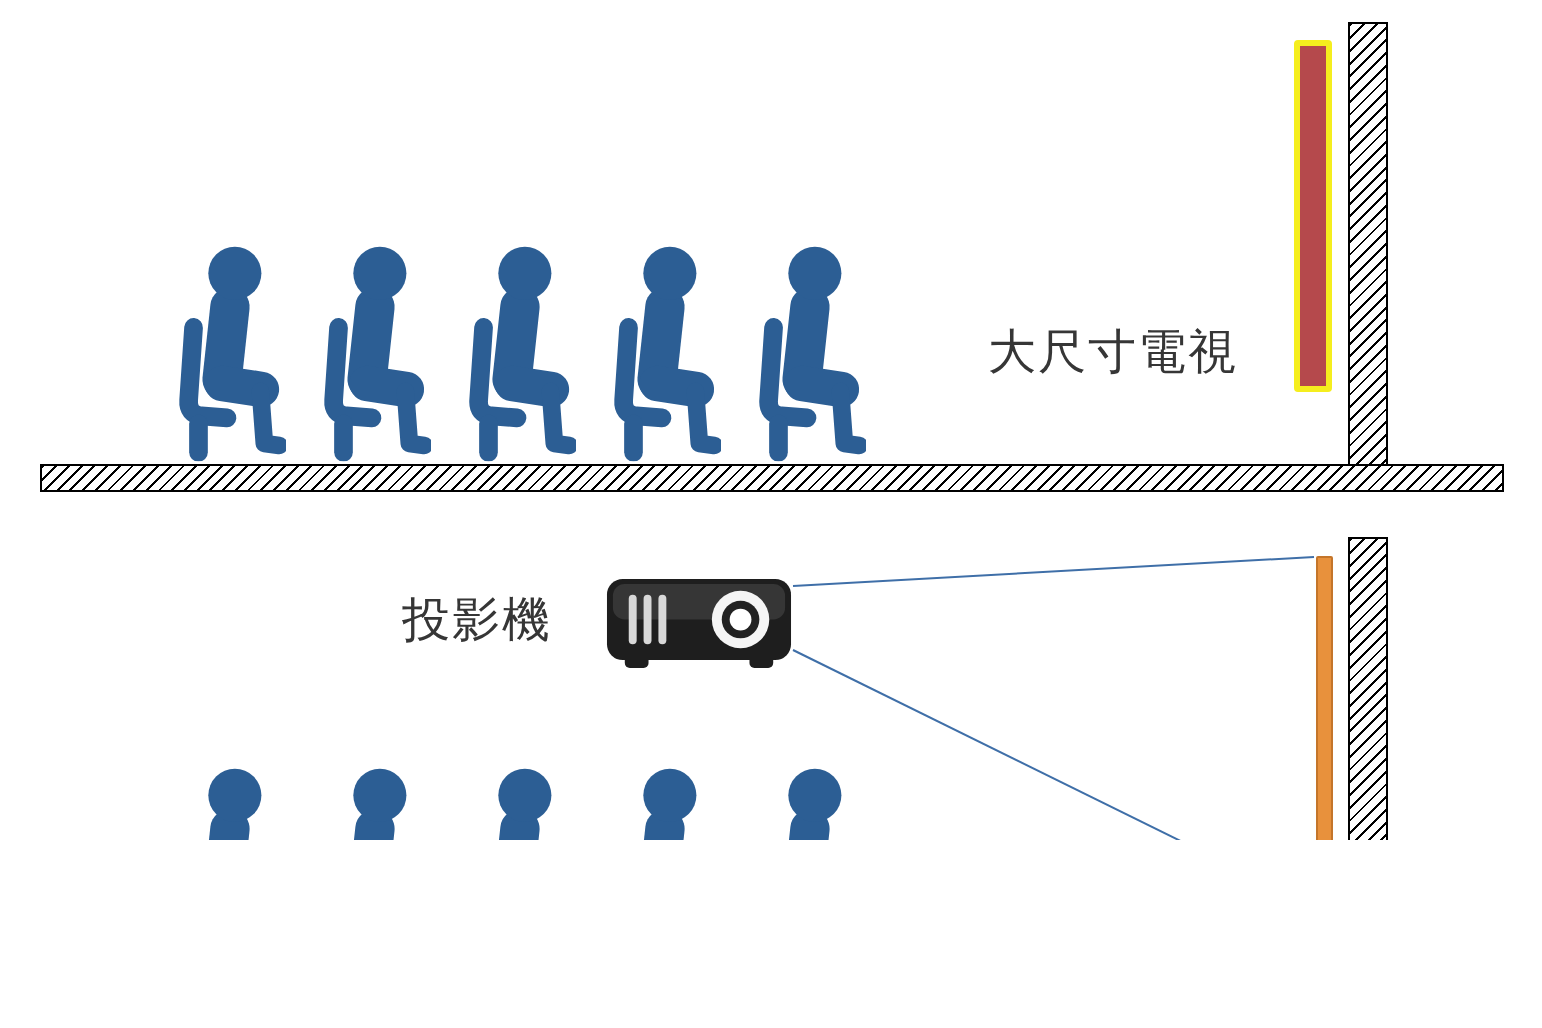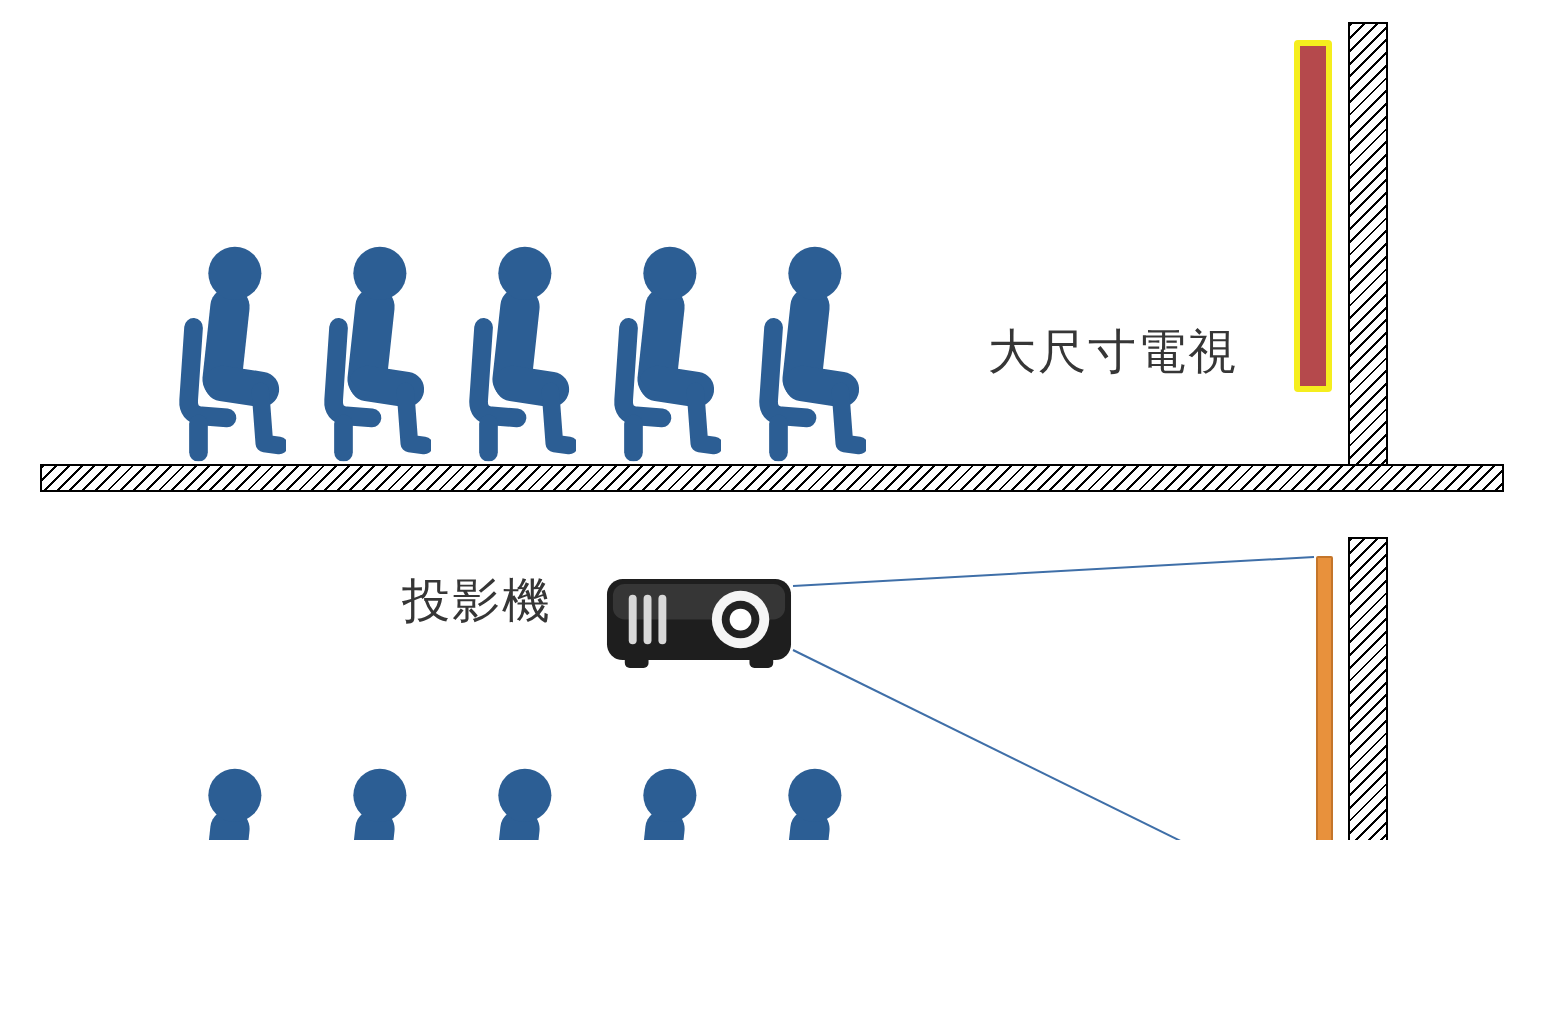--- a/index.html
+++ b/index.html
@@ -48,21 +48,21 @@
     border-radius:2px;z-index:3;
   }
   .label{
     position:absolute;
     font-size:48px;line-height:1.1;
     color:var(--label-text);
     letter-spacing:2px;
     white-space:nowrap;z-index:4;
   }
   .label-tv{left:988px;top:326px;}
-  .label-projector{left:402px;top:575px;text-align:right;}
+  .label-projector{left:402px;top:594px;text-align:right;}
   .audience{position:absolute;display:flex;gap:27px;z-index:2;}
   .audience-top{left:168px;top:244px;}
   .audience-bottom{left:168px;top:766px;}
   .person-icon{width:118px;height:218px;color:var(--person-color);display:block;}
   .projector-icon{
     position:absolute;left:605px;top:575px;width:188px;height:99px;
     color:var(--projector-body);z-index:4;
   }
   .beams{
     position:absolute;left:0;top:0;width:1542px;height:1028px;

